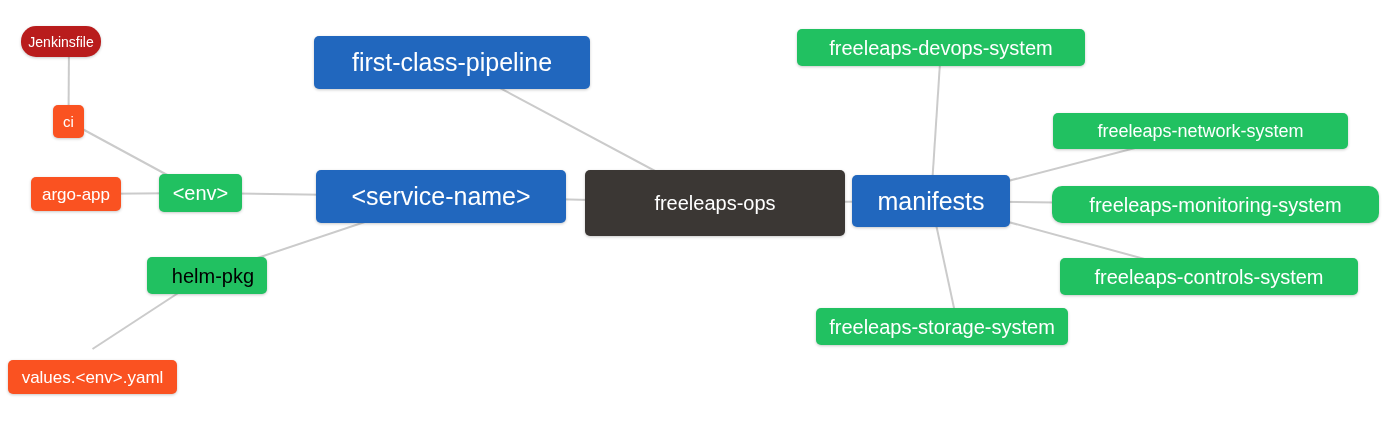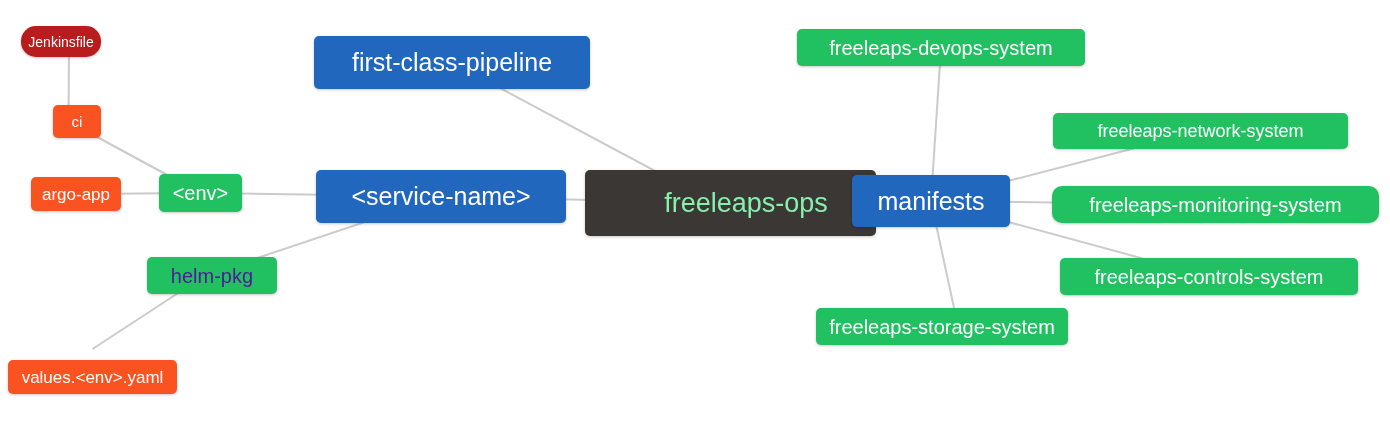--- a/index.html
+++ b/index.html
@@ -52,49 +52,49 @@
       <line x1="931" y1="201" x2="1200.5" y2="131" stroke="#CBCBCB" stroke-width="2"></line>
       <line x1="931" y1="201" x2="1215.5" y2="204.5" stroke="#CBCBCB" stroke-width="2"></line>
       <line x1="931" y1="201" x2="1209" y2="276.5" stroke="#CBCBCB" stroke-width="2"></line>
       <line x1="931" y1="201" x2="958" y2="326.5" stroke="#CBCBCB" stroke-width="2"></line>
     </svg>
 
   <div class="node" style="left: 21px; top: 26px; width: 80px; height: 31px; font-size: 14px; background-color: #b91c1c; color: rgb(255, 255, 255); border-radius: 15px;">
     <span class="label">Jenkinsfile</span>
   </div>
 
-  <div class="node" style="left: 53px; top: 105px; width: 48px; height: 33px; font-size: 15px; background-color: rgb(250, 82, 33); color: rgb(255, 255, 255);">
+  <div class="node" style="left: 53px; top: 105px; width: 31px; height: 33px; font-size: 15px; background-color: rgb(250, 82, 33); color: rgb(255, 255, 255);">
     <span class="label">ci</span>
   </div>
 
   <div class="node" style="left: 31px; top: 177px; width: 90px; height: 34px; font-size: 17px; background-color: rgb(250, 82, 33); color: rgb(255, 255, 255);">
     <span class="label">argo-app</span>
   </div>
 
   <div class="node" style="left: 159px; top: 174px; width: 83px; height: 38px; font-size: 20px; background-color: rgb(33, 193, 97); color: rgb(255, 255, 255);">
     <span class="label">&lt;env&gt;</span>
   </div>
 
-  <div class="node" style="left: 147px; top: 257px; width: 130px; height: 37px; font-size: 20px; background-color: rgb(33, 193, 97); color: #4c1d95;">
+  <div class="node" style="left: 147px; top: 257px; width: 108px; height: 37px; font-size: 20px; background-color: rgb(33, 193, 97); color: #000000; padding-left: 12px;">
     <span class="label">helm-pkg</span>
   </div>
 
   <div class="node" style="left: 8px; top: 332px; width: 169px; height: 34px; font-size: 17px; background-color: rgb(250, 82, 33); color: rgb(255, 255, 255); margin-top: 28px;">
     <span class="label">values.&lt;env&gt;.yaml</span>
   </div>
 
   <div class="node" style="left: 314px; top: 36px; width: 276px; height: 53px; font-size: 25px; background-color: rgb(33, 103, 190); color: rgb(255, 255, 255);">
     <span class="label">first-class-pipeline</span>
   </div>
 
   <div class="node" style="left: 316px; top: 170px; width: 250px; height: 53px; font-size: 25px; background-color: rgb(33, 103, 190); color: rgb(255, 255, 255);">
     <span class="label">&lt;service-name&gt;</span>
   </div>
 
-  <div class="node" style="left: 585px; top: 170px; width: 260px; height: 66px; font-size: 27px; background-color: rgb(59, 55, 52); color: #86efac; padding-left: 31px;">
+  <div class="node" style="left: 585px; top: 170px; width: 260px; height: 66px; font-size: 20px; background-color: rgb(59, 55, 52); color: #ffffff;">
     <span class="label">freeleaps-ops</span>
   </div>
 
   <div class="node" style="left: 852px; top: 175px; width: 158px; height: 52px; font-size: 25px; background-color: rgb(33, 103, 190); color: rgb(255, 255, 255);">
     <span class="label">manifests</span>
   </div>
 
   <div class="node" style="left: 797px; top: 29px; width: 288px; height: 37px; font-size: 20px; background-color: rgb(33, 193, 97); color: rgb(255, 255, 255);">
     <span class="label">freeleaps-devops-system</span>
   </div>

